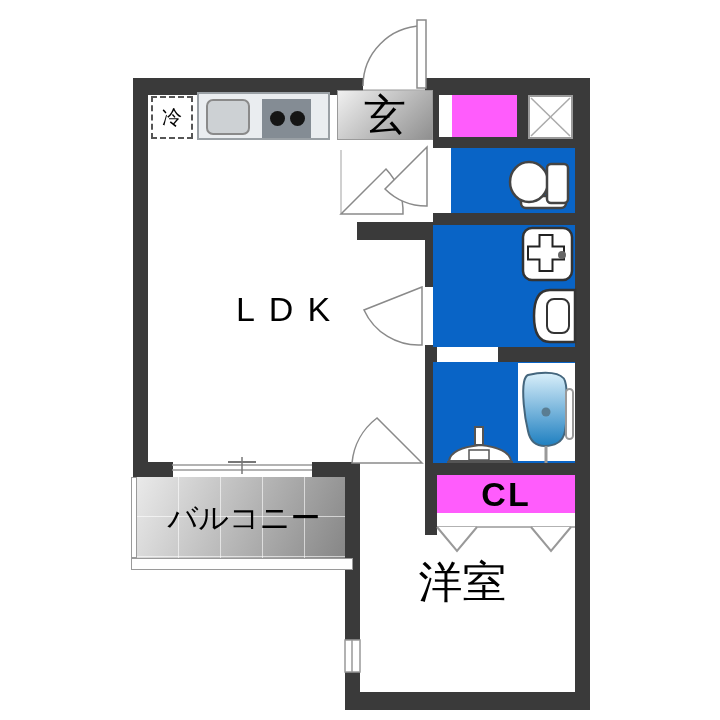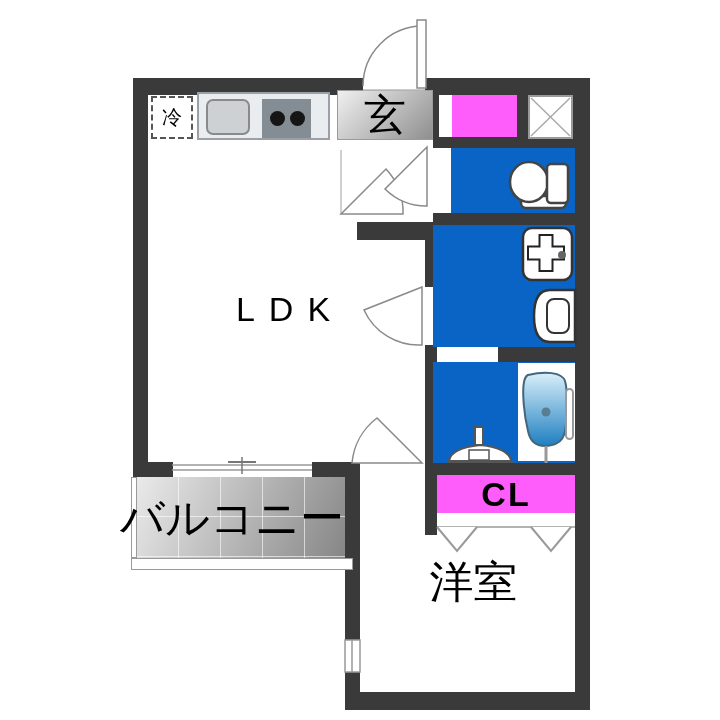--- a/index.html
+++ b/index.html
@@ -53,23 +53,23 @@
   .sink    {left:206px;top:99px;width:44px;height:36px;background:#cdd1d4;border:2px solid #8a8a8a;border-radius:7px;box-sizing:border-box;}
   .stove   {left:262px;top:99px;width:49px;height:39px;background:#848c94;}
   .burner  {position:absolute;width:15px;height:15px;border-radius:50%;background:#151515;}
   .fridge  {left:151px;top:96px;width:42px;height:43px;background:#fff;border:2px dashed #555;box-sizing:border-box;}
 
   
   .t-genkan {left:337px;top:90px;width:96px;height:50px;font-size:42px;font-weight:500;}
   .t-fridge {left:151px;top:96px;width:42px;height:43px;font-size:20px;}
   .t-ldk    {left:168px;top:286px;width:230px;height:46px;font-size:34px;letter-spacing:14px;padding-left:14px;box-sizing:border-box;}
   .t-ldk-sz {left:168px;top:334px;width:230px;height:46px;font-size:42px;}
-  .t-yo     {left:361px;top:558px;width:225px;height:48px;font-size:44px;font-family:Liberation Serif, serif;}
+  .t-yo     {left:350px;top:558px;width:225px;height:48px;font-size:44px;font-family:Liberation Serif, serif;}
   .t-yo-sz  {left:350px;top:608px;width:225px;height:48px;font-size:44px;}
-  .t-balc   {left:128px;top:477px;width:208px;height:82px;font-size:44px;}
+  .t-balc   {left:140px;top:477px;width:208px;height:82px;font-size:30px;}
   .t-cl     {left:437px;top:475px;width:138px;height:38px;font-size:34px;font-weight:600;letter-spacing:2px;}
 
   .svg-overlay{position:absolute;left:0;top:0;width:720px;height:720px;pointer-events:none;}
 </style>
 </head>
 <body>
 
 <div class="plan">
 
   <div class="wall w-top-left"></div>

